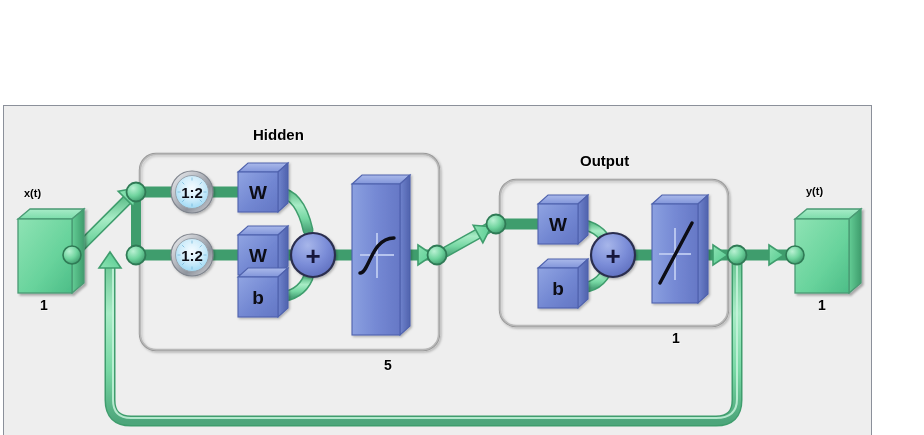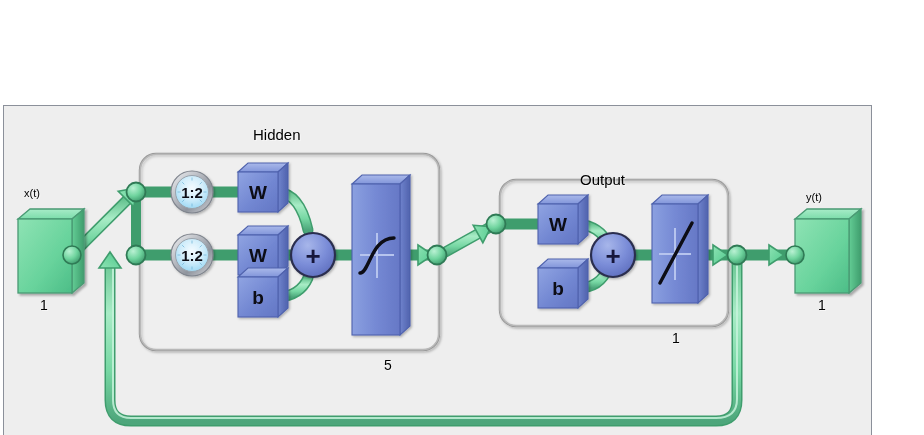--- a/index.html
+++ b/index.html
@@ -3,21 +3,21 @@
 <meta charset="utf-8">
 <title>Neural Network Diagram</title>
 <style>
   html,body{margin:0;padding:0;background:#ffffff;}
   body{width:924px;height:435px;overflow:hidden;
        font-family:"Liberation Sans","DejaVu Sans",sans-serif;}
   #stage{position:relative;width:924px;height:435px;background:#ffffff;}
   #nn-frame{position:absolute;left:3px;top:105px;width:869px;height:345px;
             background:#eeeeee;border:1px solid #8b909a;box-sizing:border-box;}
   svg#nn-svg{position:absolute;left:0;top:0;width:924px;height:435px;}
-  .lbl{position:absolute;font-weight:normal;color:#000;white-space:nowrap;
+  .lbl{position:absolute;font-weight:bold;color:#000;white-space:nowrap;
        text-shadow:1px 1px 0 rgba(255,255,255,.55);}
   .lbl-layer{font-size:15px;}
   .lbl-io{font-size:11px;}
   .lbl-num{font-size:14px;}
   .blk-txt{font-family:"Liberation Sans","DejaVu Sans",sans-serif;
            font-weight:bold;font-size:19px;fill:#0b0b12;}
   .delay-txt{font-family:"Liberation Sans","DejaVu Sans",sans-serif;
              font-weight:bold;font-size:15px;fill:#111118;}
   .plus-txt{font-family:"Liberation Sans","DejaVu Sans",sans-serif;
             font-weight:bold;font-size:26px;fill:#16163a;}
@@ -322,19 +322,19 @@
       </g>
     </g>
   </svg>
 
   <div class="lbl lbl-io" style="left:24px;top:187px;">x(t)</div>
   <div class="lbl lbl-num" style="left:40px;top:297px;">1</div>
 
   <div class="lbl lbl-layer" style="left:253px;top:126px;">Hidden</div>
   <div class="lbl lbl-num" style="left:384px;top:357px;">5</div>
 
-  <div class="lbl lbl-layer" style="left:580px;top:152px;margin-top:19px;">Output</div>
+  <div class="lbl lbl-layer" style="left:580px;top:152px;">Output</div>
   <div class="lbl lbl-num" style="left:672px;top:330px;">1</div>
 
-  <div class="lbl lbl-io" style="left:806px;top:191px;">y(t)</div>
+  <div class="lbl lbl-io" style="left:806px;top:185px;">y(t)</div>
   <div class="lbl lbl-num" style="left:818px;top:297px;">1</div>
 
 </div>
 
 </body></html>

